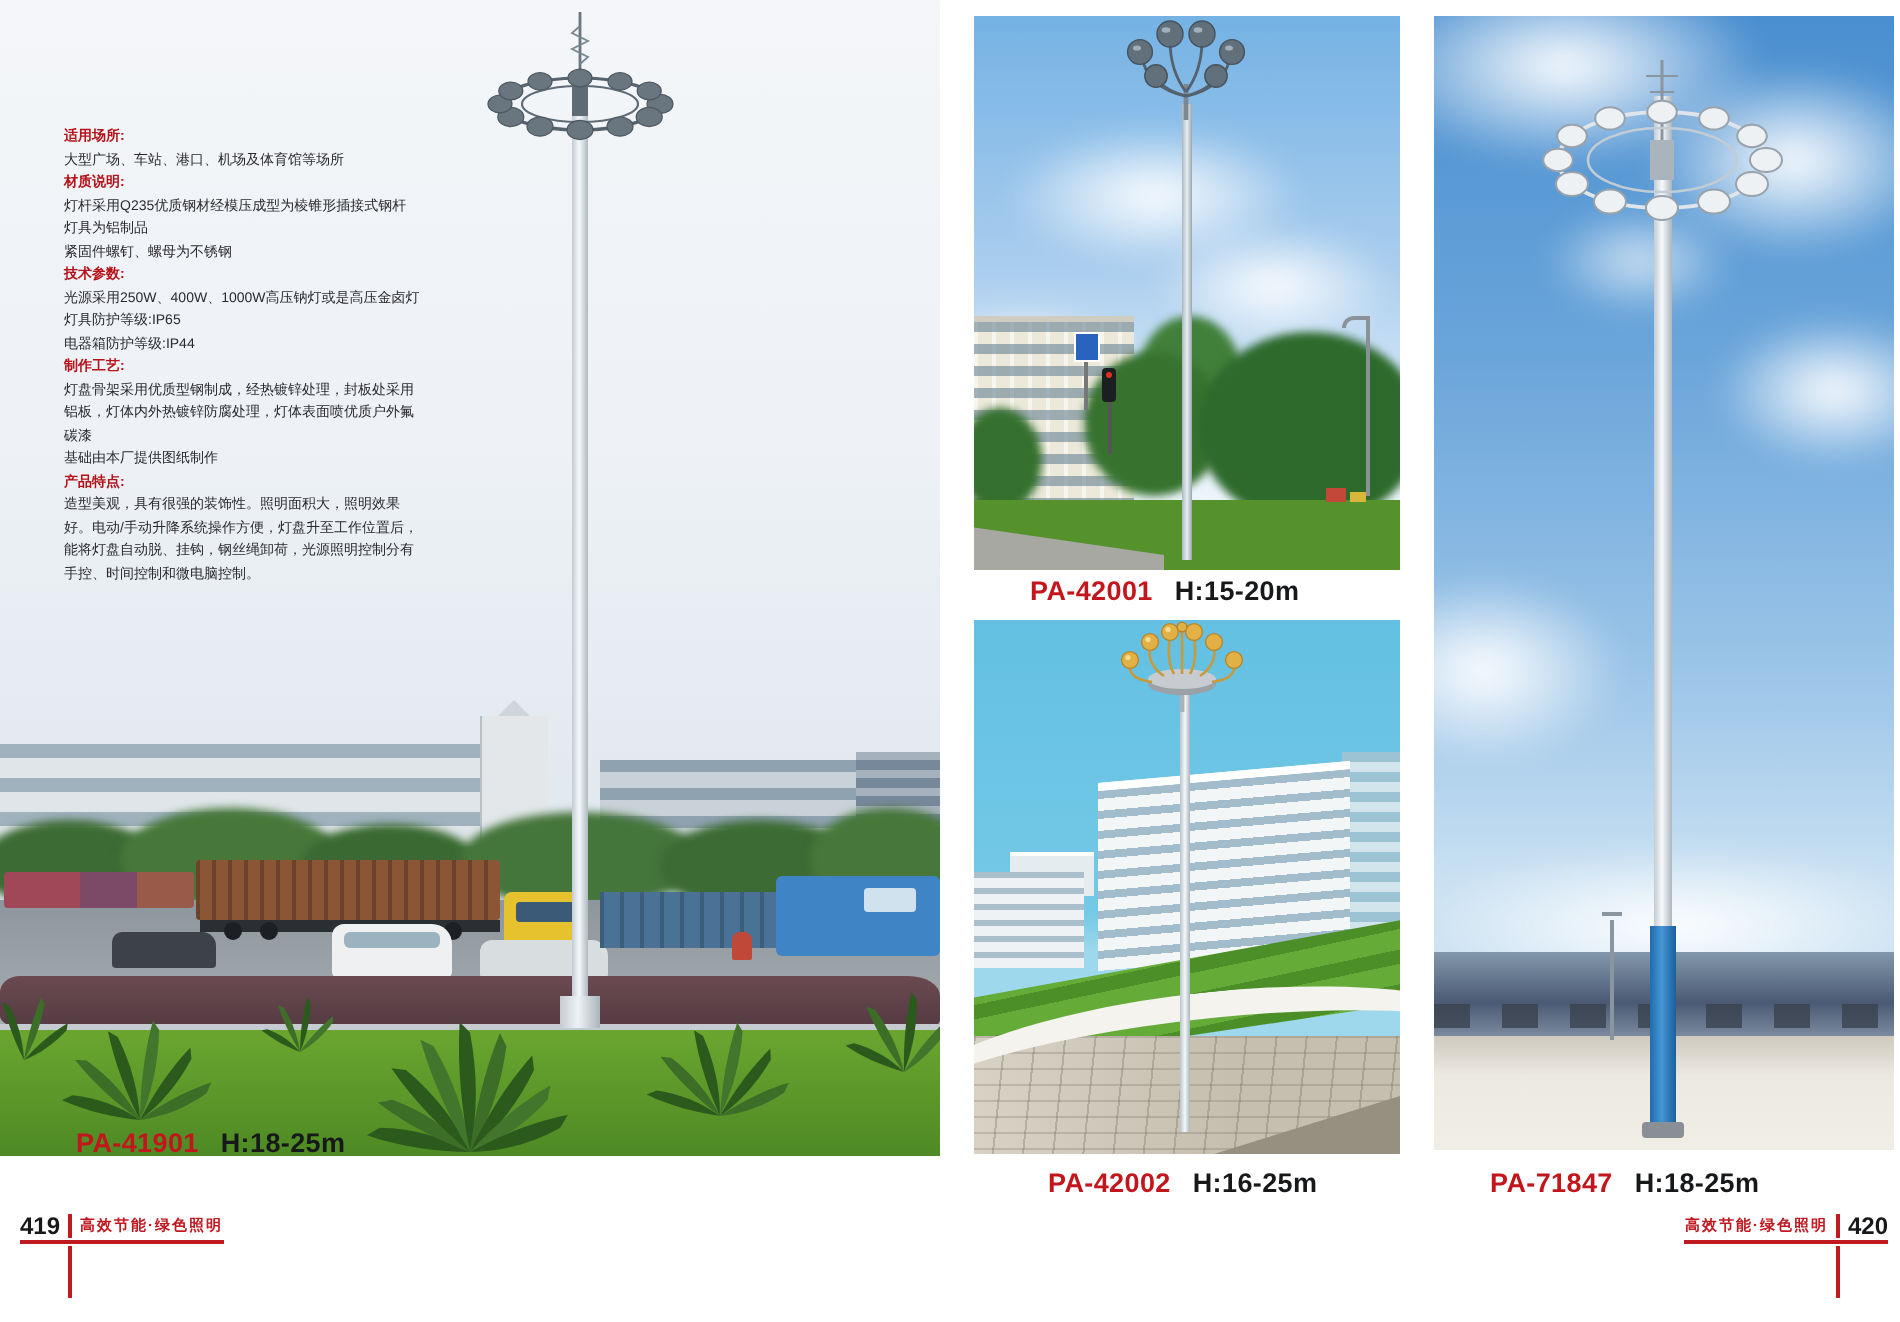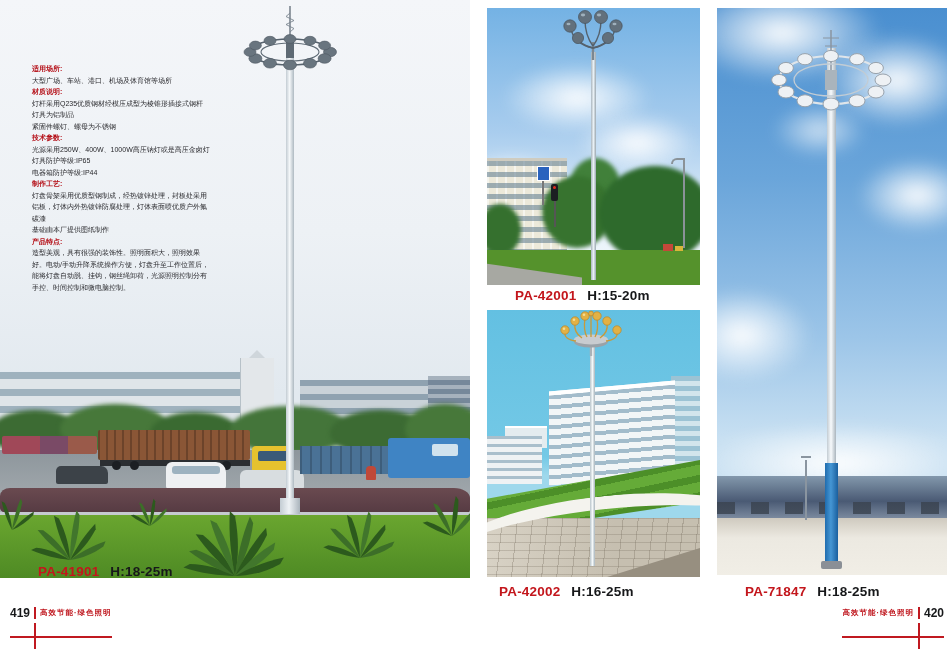--- a/index.html
+++ b/index.html
@@ -107,21 +107,21 @@
   
   .caption { position:absolute; font-size:13.5px; font-weight:bold; letter-spacing:.2px;padding-left:28px; }
   .caption .code { color:#c3161c; }
   .caption .ht { color:#17181a; margin-left:7px; font-weight:bold; }
 
   
   .specs { position:absolute; left:32px; top:63px; width:180px; font-size:7px; line-height:11.5px; color:#2a2a2e; }
   .spec-h { color:#b5121a; font-weight:bold; }
 
   
-  .footer { position:absolute; top:606px; display:flex; align-items:center; border-bottom:2px solid #c01920; padding-bottom:16px; }
+  .footer { position:absolute; top:606px; display:flex; align-items:center; border-bottom:2px solid #c01920; padding-bottom:0; }
   .footer .num { font-size:12px; font-weight:bold; color:#17181a; }
   .footer .bar { position:relative; width:2px; height:12px; background:#c01920; margin:0 4px; }
   .footer .bar::after { content:""; position:absolute; left:0; top:16px; width:2px; height:26px; background:#c01920; }
   .footer .slog { font-size:7.5px; font-weight:bold; color:#c01920; letter-spacing:1px; }
   #footer-left { left:10px; }
   #footer-right { right:6px; }
 </style>
 </head>
 <body>
 
@@ -381,21 +381,21 @@
   </div>
 
   <div class="caption" style="left:10px;top:564px">
     <span class="code">PA-41901</span>
     <span class="ht">H:18-25m</span>
   </div>
   <div class="caption" style="left:487px;top:288px">
     <span class="code">PA-42001</span>
     <span class="ht">H:15-20m</span>
   </div>
-  <div class="caption" style="left:471px;top:584px">
+  <div class="caption" style="left:496px;top:584px">
     <span class="code">PA-42002</span>
     <span class="ht">H:16-25m</span>
   </div>
   <div class="caption" style="left:717px;top:584px">
     <span class="code">PA-71847</span>
     <span class="ht">H:18-25m</span>
   </div>
 
   <div class="footer" id="footer-left">
     <span class="num">419</span>

